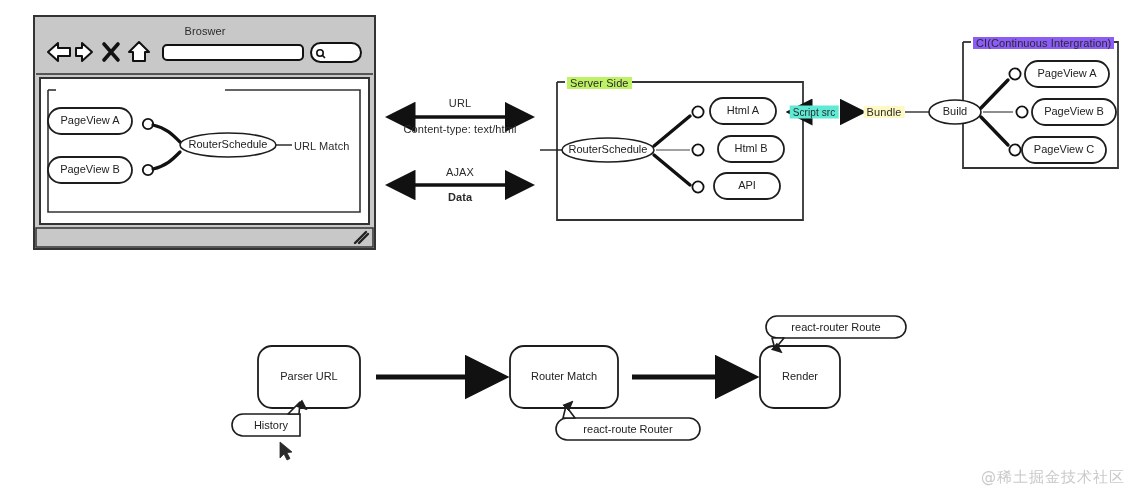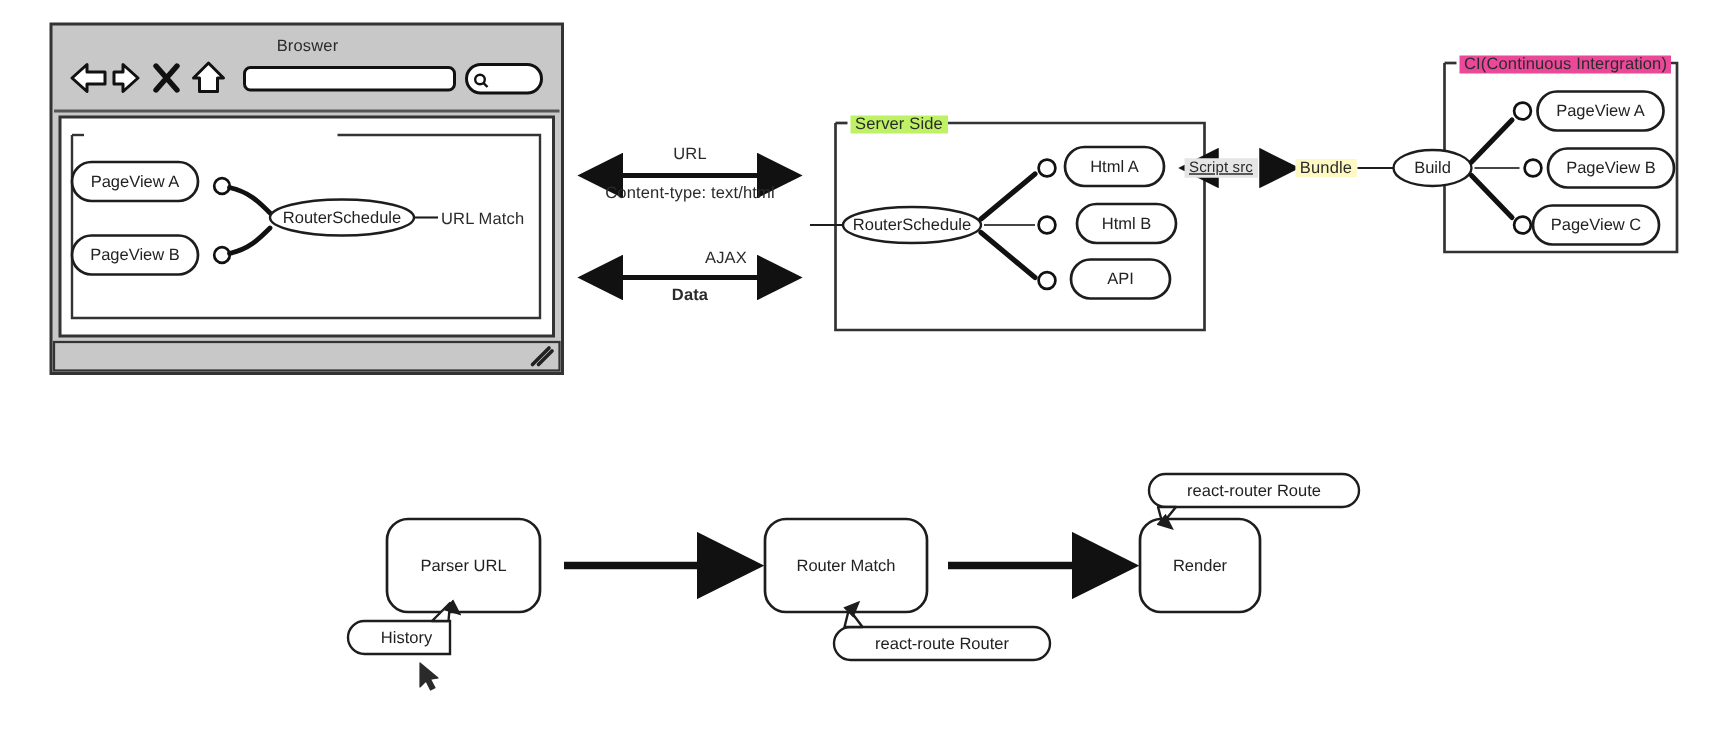--- a/index.html
+++ b/index.html
@@ -206,23 +206,24 @@
     </g>
   </svg>
 
   <div class="lbl c" style="left:205px;top:31px;">Broswer</div>
 
 
   <div class="lbl l" style="left:294px;top:146px;">URL Match</div>
 
   <div class="lbl c" style="left:460px;top:103px;">URL</div>
   <div class="lbl c" style="left:460px;top:129px;">Content-type: text/html</div>
-  <div class="lbl c" style="left:484px;top:172px;">AJAX</div>
+  <div class="lbl c" style="left:460px;top:172px;">AJAX</div>
   <div class="lbl c" style="left:460px;top:197px;font-weight:bold;">Data</div>
 
   <div class="lbl l" style="left:567px;top:83px;background:#bef264;padding:0 3px;">Server Side</div>
 
-  <div class="lbl c small" style="left:814px;top:112px;background:#e5e5e5;padding:1px 3px;text-decoration:underline;">Script src</div>
+  <div class="lbl c small" style="left:814px;top:112px;background:#5eead4;padding:1px 3px;">Script src</div>
   <div class="lbl c" style="left:884px;top:112px;background:#fef9c3;padding:0 3px;">Bundle</div>
 
-  <div class="lbl l" style="left:973px;top:43px;background:#ec4899;padding:0 3px;">CI(Continuous Intergration)</div>
-
+  <div class="lbl l" style="left:973px;top:43px;background:#8b5cf6;padding:0 3px;">CI(Continuous Intergration)</div>
+
+  <div class="wm">@稀土掘金技术社区</div>
 </div>
 
 </body></html>

